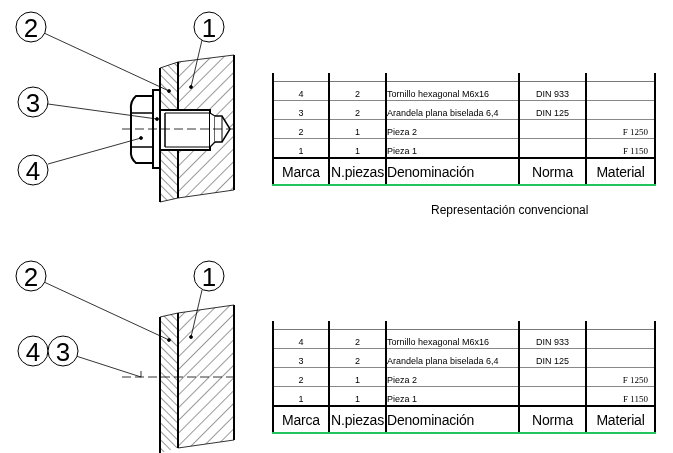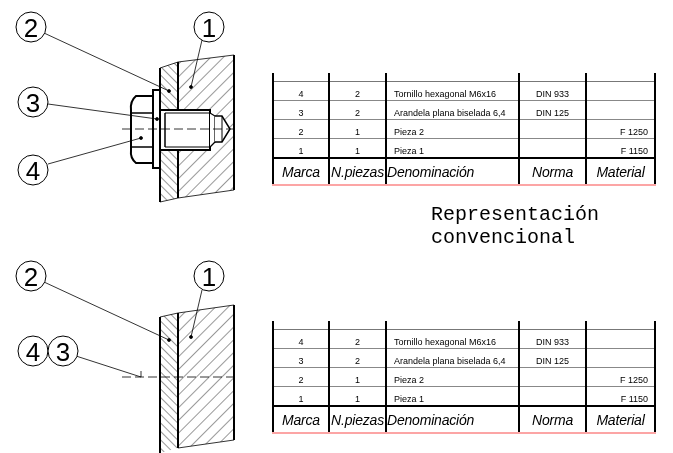--- a/index.html
+++ b/index.html
@@ -2,26 +2,26 @@
 <html><head>
 <meta charset="utf-8">
 <style>
   html, body { margin:0; padding:0; background:#ffffff; }
   body { width:673px; height:453px; position:relative; overflow:hidden; font-family:"Liberation Sans", sans-serif; color:#000; }
   svg { position:absolute; left:0; top:0; }
   .bom { position:absolute; left:272px; border-collapse:collapse; font-family:"Liberation Sans", sans-serif; }
   .bom td { padding:0; text-align:center; vertical-align:bottom; border-left:2px solid #000; border-right:2px solid #000; font-size:9px; line-height:1; }
   .bom tr.top td { height:8px; border-bottom:1px solid #777; }
   .bom tr.row td { height:17px; border-bottom:1px solid #888; padding-bottom:1px; }
-  .bom tr.row td.left { text-align:left; padding-left:7px; }
-  .bom tr.row td.mat { text-align:right; padding-right:6px; }
+  .bom tr.row td.left { text-align:left; }
+  .bom tr.row td.mat { text-align:right; padding-right:6px;font-family:Liberation Serif, serif; }
   .bom tr.row.last td { border-bottom:2px solid #000; }
-  .bom tr.hdr td { height:25px; font-size:14px; border-bottom:2px solid #fca5a5; vertical-align:middle; letter-spacing:-0.2px;font-style:italic; }
+  .bom tr.hdr td { height:25px; font-size:14px; border-bottom:2px solid #22c55e; vertical-align:middle; letter-spacing:-0.2px; }
   .bom tr.hdr td.left { text-align:left; padding-left:0; }
-  .caption { position:absolute; left:431px; top:203px; font-family:Liberation Mono, monospace; font-size:20px; }
+  .caption { position:absolute; left:431px; top:203px; font-family:Liberation Sans, sans-serif; font-size:12px; }
 </style>
 </head>
 <body>
 
 <svg width="673" height="453" viewBox="0 0 673 453">
   <defs>
     <pattern id="hatchA" patternUnits="userSpaceOnUse" width="9" height="9" patternTransform="rotate(45)">
       <line x1="0" y1="0" x2="0" y2="9" stroke="#000" stroke-width="0.8"></line>
     </pattern>
     <pattern id="hatchB" patternUnits="userSpaceOnUse" width="6" height="6" patternTransform="rotate(-45)">

